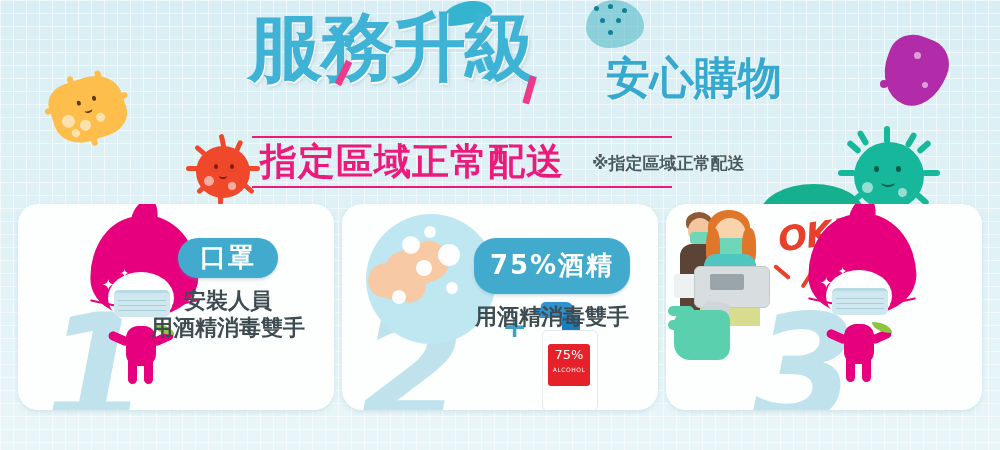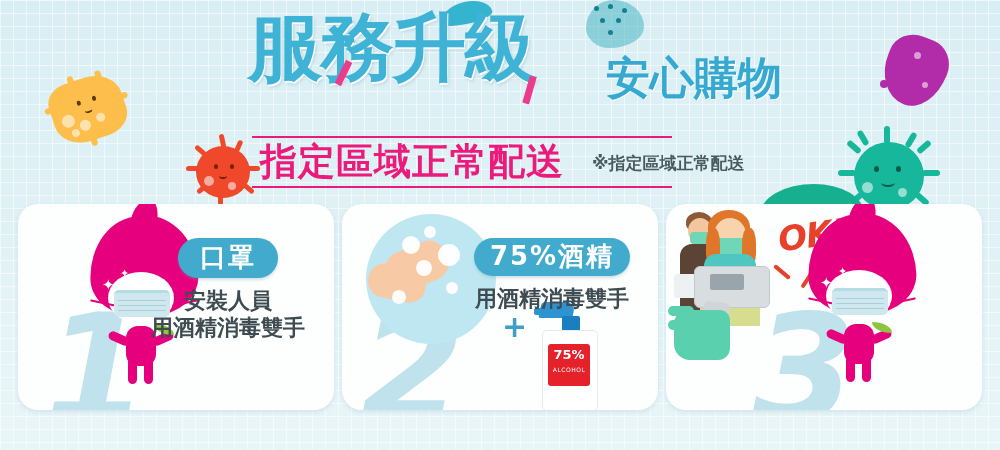--- a/index.html
+++ b/index.html
@@ -73,21 +73,21 @@
   }
   .c2 .bignum{left:18px;}
   .c3 .bignum{left:86px;}
   .card-right{position:absolute;right:16px;top:34px;width:180px;text-align:center;}
   .c3 .card-right{right:8px;width:190px;}
   .badge{
     display:inline-block;background:#41aacd;color:#ffffff;border-radius:22px;
     padding:5px 22px;font-size:26px;font-weight:bold;letter-spacing:2px;line-height:1.15;
     box-shadow:0 2px 3px rgba(100,160,180,.3);white-space:nowrap;
   }
-  .c2 .badge{padding:4px 16px;}
+  .c2 .badge{padding:13px 16px;}
   .c3 .badge{padding:5px 12px;font-size:25px;}
   .desc{
     margin-top:9px;color:#3e4c52;font-size:22px;font-weight:bold;
     line-height:1.24;letter-spacing:0px;white-space:nowrap;
   }
   .c3 .desc{font-size:21px;}
 
   
   .mascot{position:absolute;}
   .peach{
@@ -146,21 +146,21 @@
   
   #bottle{position:absolute;left:192px;top:88px;width:62px;height:118px;}
   .btl-body{position:absolute;left:8px;top:38px;width:54px;height:80px;background:#ffffff;border-radius:5px 5px 7px 7px;border:1px solid #e5eaec;}
   .btl-neck{position:absolute;left:28px;top:24px;width:18px;height:18px;background:#1a7fc1;border-radius:2px;}
   .btl-trig{position:absolute;left:6px;top:10px;width:34px;height:16px;background:#2f93cf;border-radius:4px 10px 2px 2px;transform:skewX(-12deg);}
   .btl-nozzle{position:absolute;left:0px;top:16px;width:16px;height:7px;background:#2f93cf;border-radius:2px;}
   .btl-label{
     position:absolute;left:14px;top:52px;width:42px;height:42px;background:#e5212a;border-radius:3px;
     color:#fff;text-align:center;
   }
-  .btl-label .p{font-size:13px;font-weight:bold;line-height:22px;}
+  .btl-label .p{font-size:13px;font-weight:normal;line-height:22px;}
   .btl-label .a{font-size:6px;letter-spacing:.5px;}
 
   
   #people{position:absolute;left:14px;top:4px;width:130px;height:130px;}
   .p-head{position:absolute;border-radius:50%;}
   .p-body{position:absolute;border-radius:12px 12px 0 0;}
   .p-mask{position:absolute;background:#6fd6b8;border-radius:4px;}
   .p-hair{position:absolute;border-radius:50% 50% 38% 38%;}
   #therm{position:absolute;left:2px;top:62px;width:120px;height:116px;}
   .t-gun{position:absolute;left:26px;top:0;width:74px;height:40px;background:#d8dde0;border-radius:6px;border:1px solid #c3cace;}

